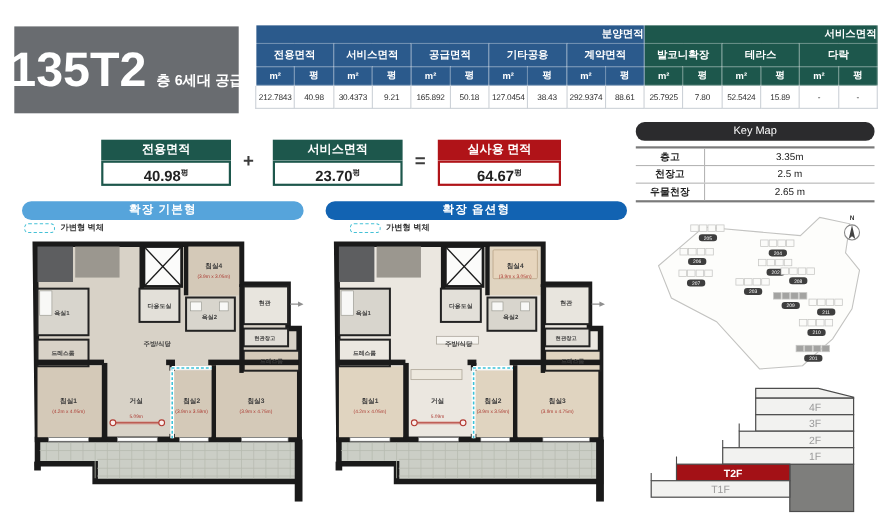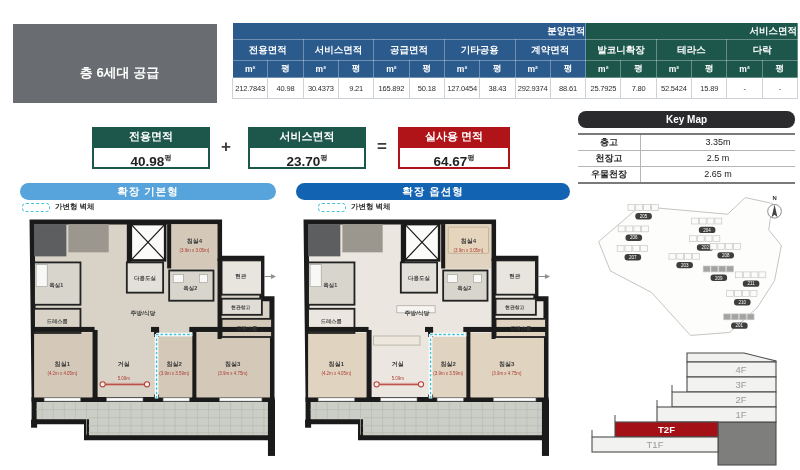--- a/index.html
+++ b/index.html
@@ -26,21 +26,21 @@
   .sum-box{position:absolute;top:127px;width:118px;}
   .sum-box .hd{height:19px;line-height:19px;text-align:center;color:#fff;font-size:11px;font-weight:bold;}
   .sum-box .val{height:19px;line-height:19px;text-align:center;background:#fff;font-size:13.5px;font-weight:bold;color:#222;}
   .sum-teal .hd{background:#1d574c;} .sum-teal .val{border:2px solid #1d574c;}
   .sum-red .hd{background:#b01318;}  .sum-red .val{border:2px solid #b01318;}
   .sum-op{position:absolute;top:137px;font-size:17px;font-weight:bold;color:#3c3c3c;}
   sup.py{font-size:7px;font-weight:bold;}
 
   
   .keymap-bar{position:absolute;left:578px;top:111px;width:217px;height:17px;border-radius:8px;background:#2b2b2d;
-    color:#fff;font-size:10px;font-weight:bold;text-align:center;line-height:17px;}
+    color:#fff;font-size:10px;font-weight:normal;text-align:center;line-height:17px;}
   .keymap-table{position:absolute;left:578px;top:133px;width:217px;border-top:2px solid #7a7a7a;border-bottom:2px solid #7a7a7a;}
   .km-row{display:flex;height:15px;border-bottom:1px solid #b5b5b5;}
   .km-row:last-child{border-bottom:none;}
   .km-label{width:62px;border-right:1px solid #b5b5b5;font-size:9px;font-weight:bold;color:#222;text-align:center;line-height:15px;}
   .km-value{flex:1;font-size:9px;color:#222;text-align:center;line-height:15px;}
 
   
   .pill{position:absolute;top:183px;height:17px;border-radius:9px;color:#fff;font-size:10.5px;font-weight:bold;
     text-align:center;line-height:17px;letter-spacing:1px;}
   .pill-basic{left:20px;width:256px;background:#56a4db;}
@@ -56,20 +56,21 @@
   #site-map{left:583px;top:188px;}
   #floor-stack{left:588px;top:345px;}
   text{font-family:"Liberation Sans",sans-serif;}
 </style>
 </head>
 <body>
 
 <div class="sheet">
 
   <div class="title-block">
+    <span class="title-code">135T2</span>
     <span class="title-sub">층 6세대 공급</span>
   </div>
 
   <table class="area-table">
     <tbody>
         <tr class="grp">
       <th colspan="10" class="b">분양면적</th>
       <th colspan="6" class="t">서비스면적</th>
     </tr>
     <tr class="names">

